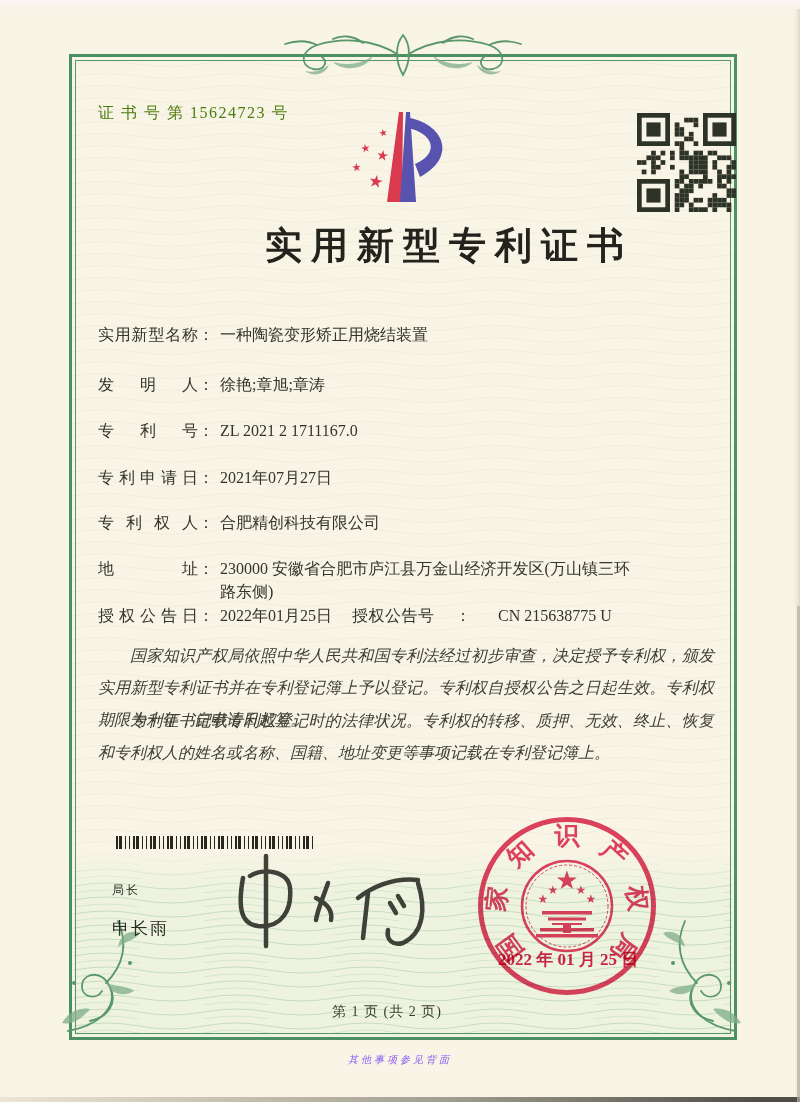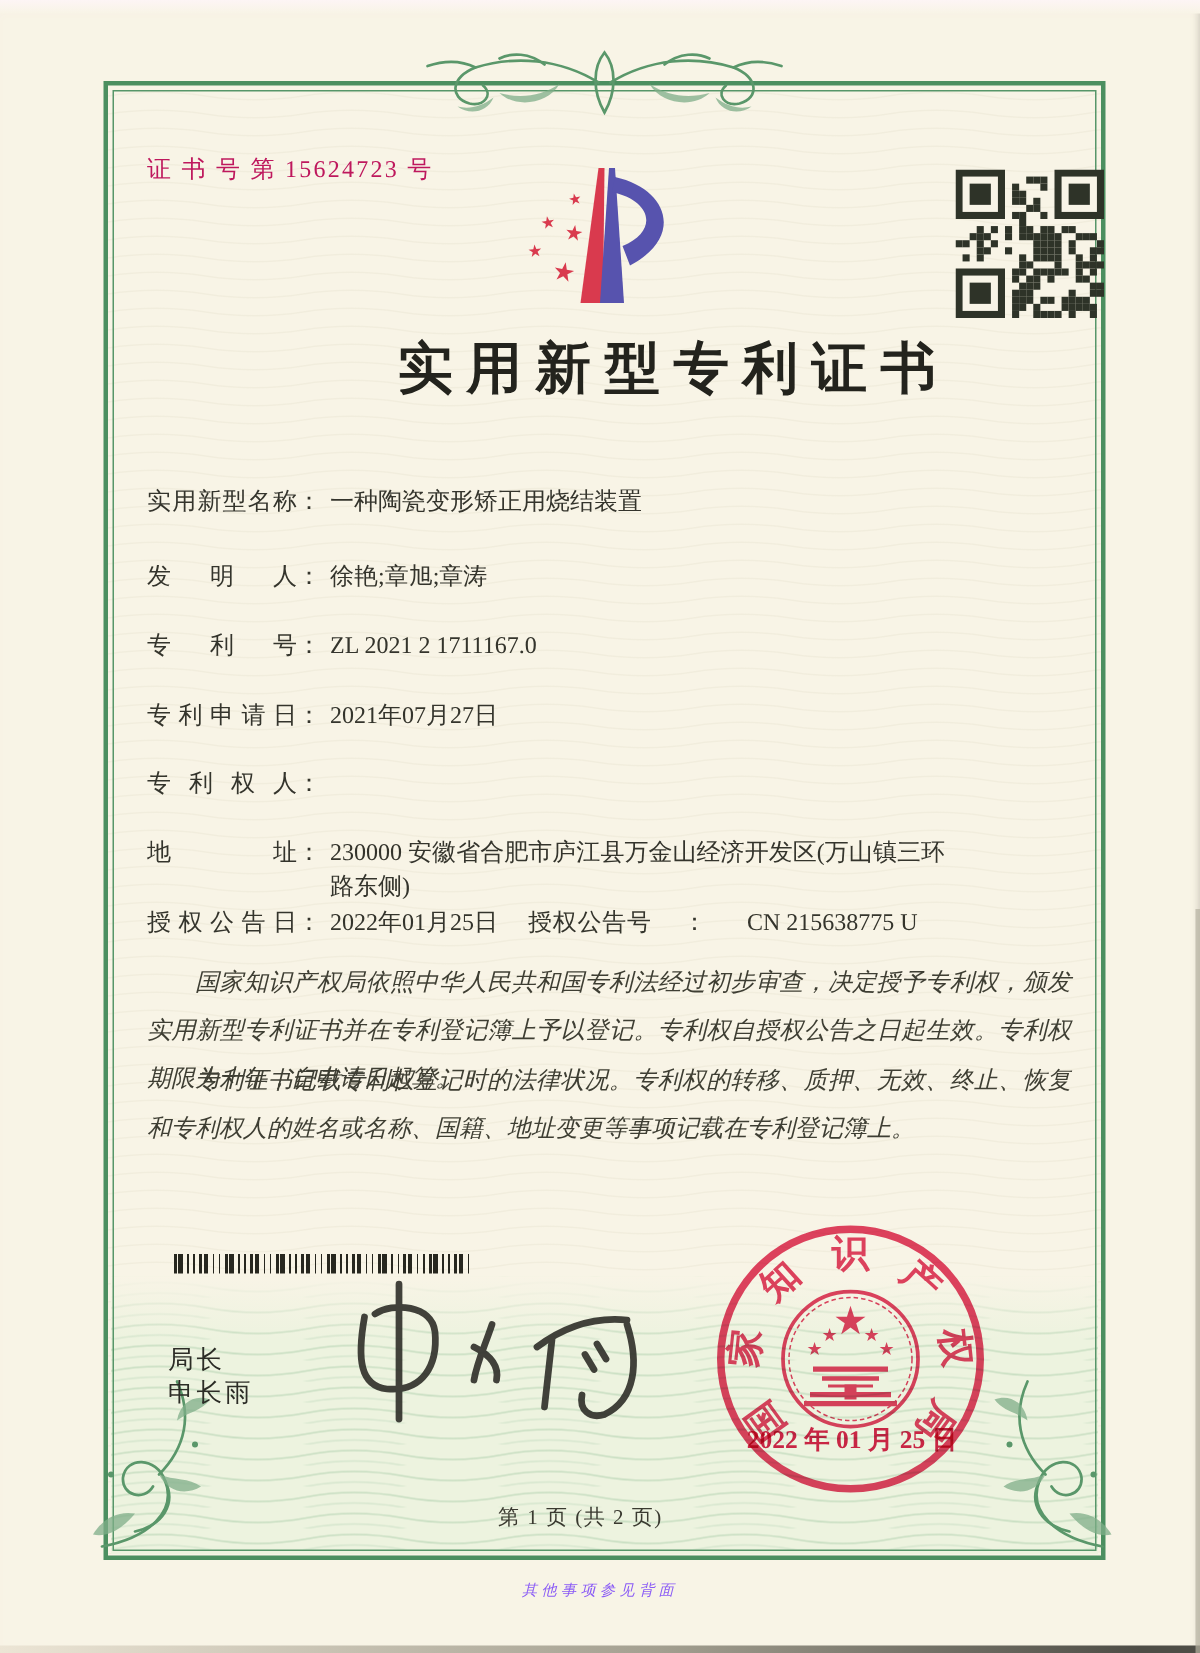--- a/index.html
+++ b/index.html
@@ -21,21 +21,21 @@
   .frame::after{content:'';position:absolute;inset:3px;border:1px solid #579669;}
 
   
   .texture{position:absolute;left:72px;top:58px;opacity:.5;}
   .band{position:absolute;left:74px;top:851px;}
 
   .ornament-top{position:absolute;left:281px;top:29px;}
   .flourish-left{position:absolute;left:60px;top:913px;}
   .flourish-right{position:absolute;left:648px;top:913px;transform:scaleX(-1);}
 
-  .cert-no{position:absolute;left:98px;top:103px;font-size:16px;color:#be185d;letter-spacing:1.5px;}
+  .cert-no{position:absolute;left:98px;top:103px;font-size:16px;color:#4d7c0f;letter-spacing:1.5px;}
 
   .logo{position:absolute;left:336px;top:110px;}
   .qr{position:absolute;left:637px;top:113px;width:99px;height:99px;}
 
   .title{position:absolute;left:69px;top:221px;width:760px;text-align:center;
     font-size:37px;font-weight:600;letter-spacing:9px;color:#23231d;}
 
   .row{position:absolute;left:98px;display:flex;align-items:flex-start;
     font-size:16px;color:#34342c;line-height:23px;}
   .lbl{display:inline-block;width:100px;text-align:justify;text-align-last:justify;white-space:nowrap;}
@@ -46,22 +46,22 @@
   .pair2{position:absolute;left:254px;top:0;display:flex;white-space:nowrap;gap:21px;}
 
   .para{position:absolute;left:98px;width:616px;font-size:16px;line-height:32px;
     text-align:justify;text-indent:32px;color:#3e3e33;font-style:italic;}
 
   .barcode{position:absolute;left:116px;top:836px;width:200px;height:13px;
     background:repeating-linear-gradient(90deg,
       #27271f 0 2px,transparent 2px 3px,#27271f 3px 6px,transparent 6px 9px,
       #27271f 9px 10px,transparent 10px 13px,#27271f 13px 14px,transparent 14px 17px);}
 
-  .director-label{position:absolute;left:112px;top:882px;font-size:17px;color:#2c2c26;
-    font-family:"Liberation Sans","DejaVu Sans",sans-serif;letter-spacing:2px;margin-top:13px;}
+  .director-label{position:absolute;left:112px;top:882px;font-size:12px;color:#2c2c26;
+    font-family:"Liberation Sans","DejaVu Sans",sans-serif;letter-spacing:2px;}
   .director-name{position:absolute;left:112px;top:917px;font-size:17px;color:#2c2c26;
     font-family:Liberation Sans, sans-serif;letter-spacing:2px;}
   .signature{position:absolute;left:216px;top:846px;}
 
   .seal{position:absolute;left:478px;top:817px;width:178px;height:178px;
     mix-blend-mode:multiply;opacity:.95;}
   .seal-ring{position:absolute;inset:0;border:5px solid #e23a5e;border-radius:50%;box-sizing:border-box;}
   .seal-ch{font-size:25px;font-weight:bold;fill:#e23a5e;text-anchor:middle;dominant-baseline:middle;
     font-family:"Liberation Serif","DejaVu Serif",serif;}
   .seal-date{position:absolute;left:486px;top:948px;width:164px;text-align:center;
@@ -319,20 +319,21 @@
     <span class="val">ZL 2021 2 1711167.0</span>
   </div>
   <div class="row" style="top:466px">
     <span class="lbl">专利申请日</span>
       <span class="colon">：</span>
     <span class="val">2021年07月27日</span>
   </div>
   <div class="row" style="top:511px">
     <span class="lbl">专利权人</span>
       <span class="colon">：</span>
+    <span class="val">合肥精创科技有限公司</span>
   </div>
   <div class="row" style="top:557px">
     <span class="lbl">地址</span>
       <span class="colon">：</span>
     <span class="val val-addr">230000 安徽省合肥市庐江县万金山经济开发区(万山镇三环路东侧)</span>
   </div>
   <div class="row" style="top:604px">
     <span class="lbl">授权公告日</span>
       <span class="colon">：</span>
     <span class="val">2022年01月25日</span>

